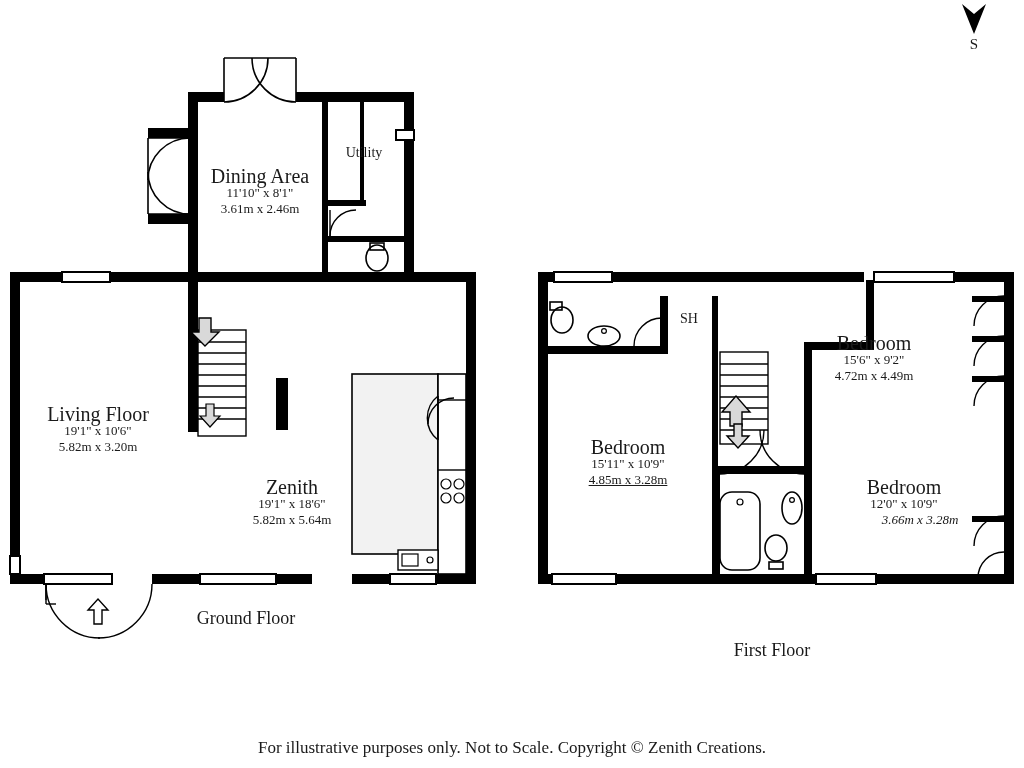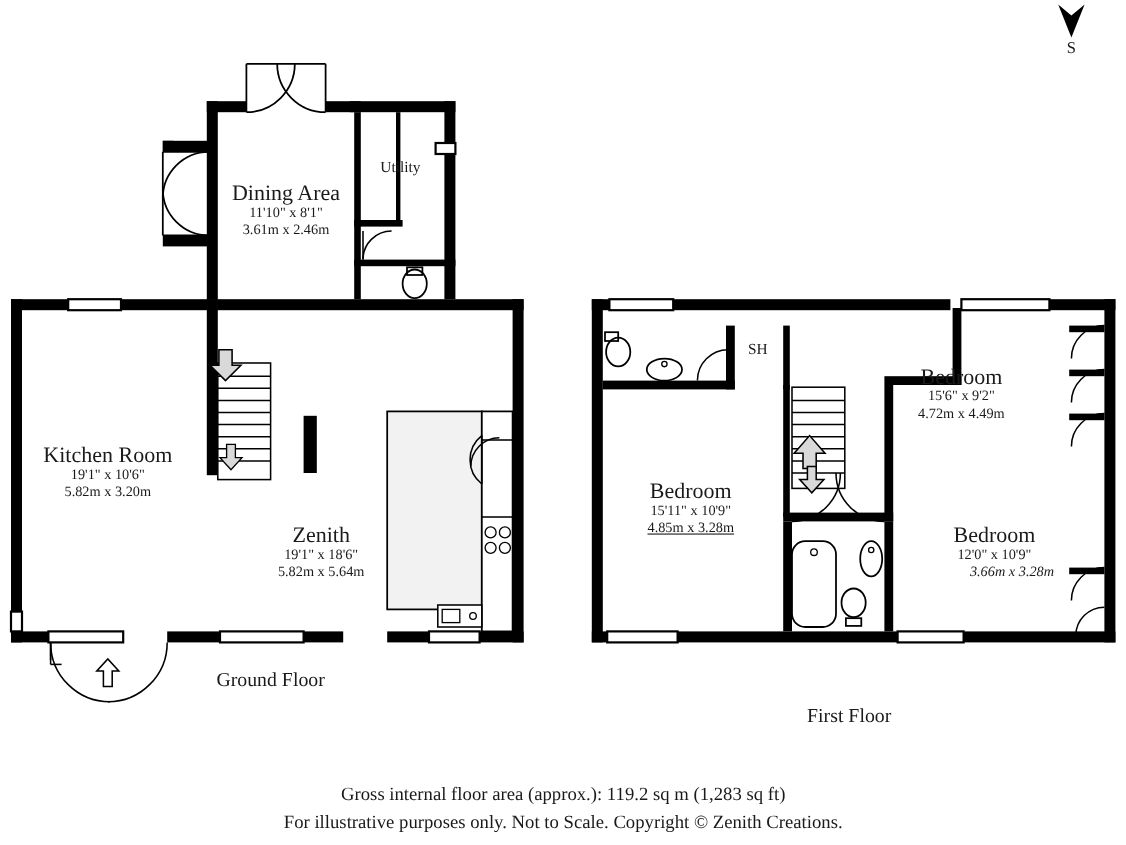--- a/index.html
+++ b/index.html
@@ -258,21 +258,21 @@
   </svg>
 
   <div class="lbl compass-letter" style="left:960px; top:36px; width:28px;">S</div>
 
   <div class="lbl room-name" style="left:180px; top:165px; width:160px;">Dining Area</div>
   <div class="lbl room-dim" style="left:180px; top:185px; width:160px;">11'10" x 8'1"</div>
   <div class="lbl room-dim" style="left:180px; top:201px; width:160px;">3.61m x 2.46m</div>
 
   <div class="lbl small-room" style="left:326px; top:145px; width:76px;">Utility</div>
 
-  <div class="lbl room-name" style="left:18px; top:403px; width:160px;">Kitchen Room</div>
+  <div class="lbl room-name" style="left:18px; top:403px; width:160px;">Living Floor</div>
   <div class="lbl room-dim" style="left:18px; top:423px; width:160px;">19'1" x 10'6"</div>
   <div class="lbl room-dim" style="left:18px; top:439px; width:160px;">5.82m x 3.20m</div>
 
   <div class="lbl room-name" style="left:212px; top:476px; width:160px;">Zenith</div>
   <div class="lbl room-dim" style="left:212px; top:496px; width:160px;">19'1" x 18'6"</div>
   <div class="lbl room-dim" style="left:212px; top:512px; width:160px;">5.82m x 5.64m</div>
 
   <div class="lbl floor-title" style="left:166px; top:608px; width:160px;">Ground Floor</div>
 
   <div class="lbl small-room" style="left:662px; top:311px; width:54px;">SH</div>
@@ -284,16 +284,15 @@
   <div class="lbl room-name" style="left:548px; top:436px; width:160px;">Bedroom</div>
   <div class="lbl room-dim" style="left:548px; top:456px; width:160px;">15'11" x 10'9"</div>
   <div class="lbl room-dim" style="left:548px; top:472px; width:160px;text-decoration:underline;">4.85m x 3.28m</div>
 
   <div class="lbl room-name" style="left:824px; top:476px; width:160px;">Bedroom</div>
   <div class="lbl room-dim" style="left:824px; top:496px; width:160px;">12'0" x 10'9"</div>
   <div class="lbl room-dim" style="left:840px; top:512px; width:160px;font-style:italic;">3.66m x 3.28m</div>
 
   <div class="lbl floor-title" style="left:692px; top:640px; width:160px;">First Floor</div>
 
-  <div class="footer footer-1">Gross internal floor area (approx.): 119.2 sq m (1,283 sq ft)</div>
   <div class="footer footer-2">For illustrative purposes only. Not to Scale. Copyright © Zenith Creations.</div>
 
 </div>
 
 </body></html>

